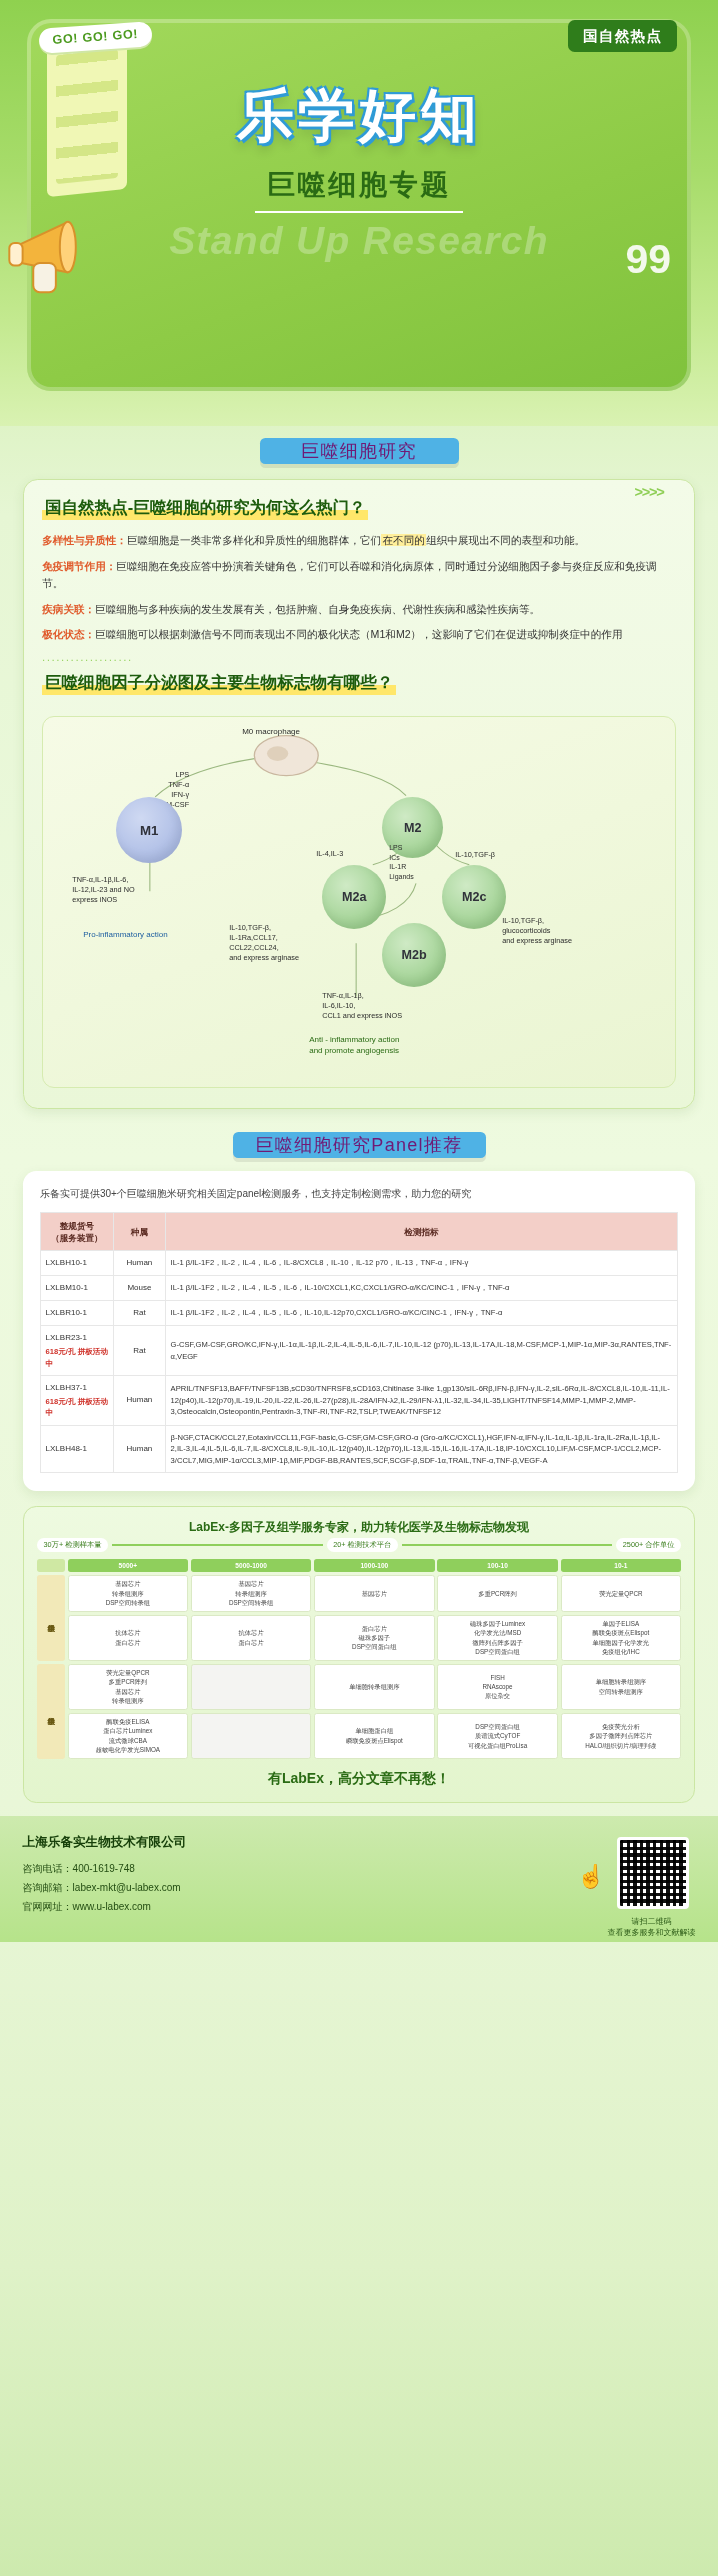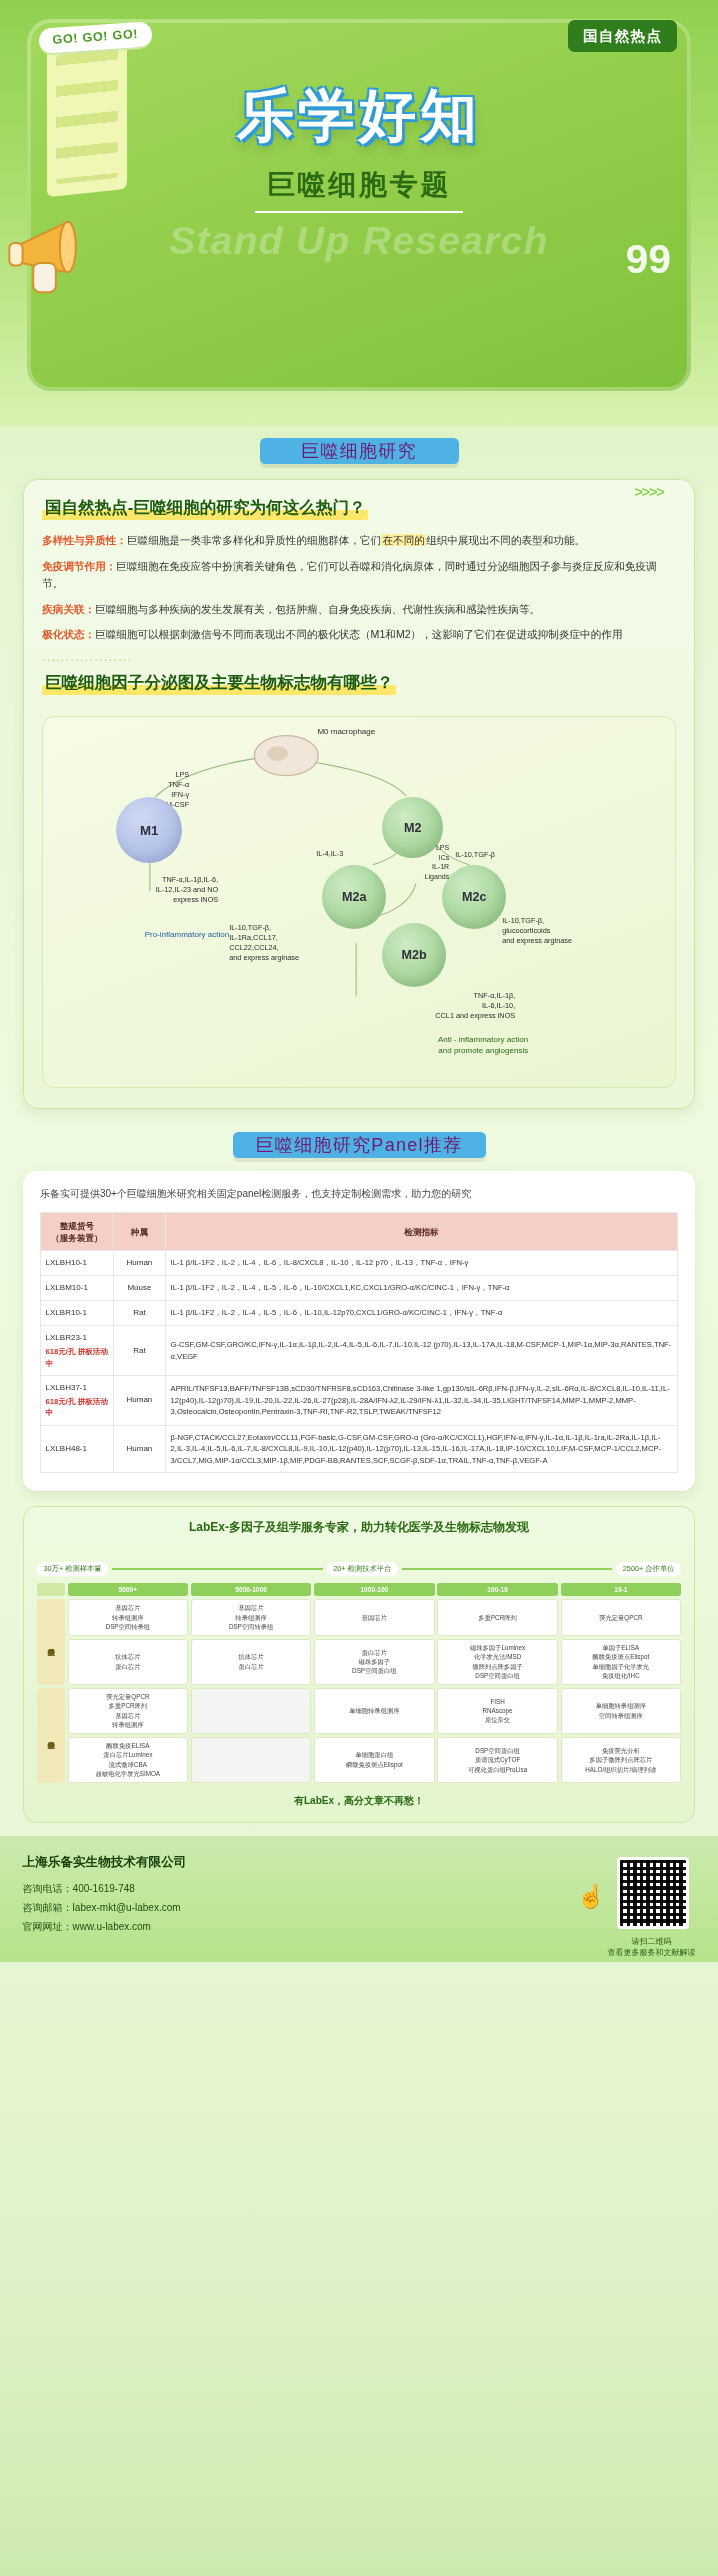--- a/index.html
+++ b/index.html
@@ -156,21 +156,21 @@
     font-size: 7.3px; color: #2b2b2b;
   }
   .cell {
     position: absolute;
     border-radius: 50%;
     display: flex; align-items: center; justify-content: center;
     font-weight: bold; color: #30323a;
     box-shadow: inset -4px -5.3px 9.3px rgba(0,0,0,.08);
   }
   .lbl { position: absolute; line-height: 1.35; }
-  .lbl.c { text-align: right; }
+  .lbl.c { text-align: left; }
   .lbl.r { text-align: right; }
   
   .tbl-card {
     margin: 13.3px 22.6px 0;
     background: #ffffff;
     border-radius: 13.3px;
     padding: 16px 17.3px 18.6px;
     box-shadow: 0 4px 12px rgba(60,110,30,.10);
   }
   .tbl-note { font-size: 10px; color: #444; margin-bottom: 10.6px; }
@@ -185,32 +185,32 @@
   .promo { color: #d0342c; font-weight: bold; font-size: 7.6px; display: block; margin-top: 2px; }
   
   .labex {
     margin: 14.6px 22.6px 0;
     background: linear-gradient(180deg,#eefae0 0%, #e3f5cd 100%);
     border: 1.3px solid #cbe6a3;
     border-radius: 13.3px;
     padding: 12px 13.3px 14.6px;
   }
   .labex-title {
-    text-align: center; font-size: 12px; font-weight: bold; color: #2a6b14; margin-bottom: 26px;
+    text-align: center; font-size: 12px; font-weight: bold; color: #2a6b14; margin-bottom: 2px;
   }
   .scale-row { display: flex; align-items: center; gap: 4px; font-size: 7.3px; margin-bottom: 6.6px; }
   .pill { background: #fff; border: 0.7px solid #b9ddse; border-radius: 8px; padding: 2px 6.6px; color: #3a7d1c; white-space: nowrap; }
   .scale-line { flex: 1; height: 1.3px; background: #8fcf5c; }
   .matrix { display: grid; grid-template-columns: 28px repeat(5, 1fr); gap: 2.7px; font-size: 6.3px; }
   .mh { background: #8fcf5c; color: #fff; text-align: center; padding: 3.3px 1.3px; border-radius: 2.7px; font-weight: bold; font-size: 6.6px; }
   .mh.alt { background: #cfe8a3; color: #35691a; }
   .rowlab { background: #f2e9b8; color: #6a5a14; writing-mode: vertical-rl; text-orientation: upright; display: flex; align-items: center; justify-content: center; border-radius: 2.7px; font-weight: bold; font-size: 7.3px; }
   .mc { background: #ffffff; border: 0.7px solid #dbe9c5; border-radius: 2.7px; padding: 3.3px 2.7px; text-align: center; line-height: 1.5; color: #444; min-height: 35px; display: flex; align-items: center; justify-content: center; }
   .mc.grey { background: #f4f4f2; }
-  .labex-foot { text-align: center; font-size: 10px; font-weight: bold; color: #2a6b14; margin-top: 10.6px; }
+  .labex-foot { text-align: center; font-size: 14px; font-weight: bold; color: #2a6b14; margin-top: 10.6px; }
   
   .footer {
     margin-top: 13.3px;
     background: linear-gradient(180deg,#cdeaae 0%, #b6e38a 100%);
     padding: 17.3px 22.6px 20px;
     position: relative;
     min-height: 126px;
   }
   .f-company { font-size: 12.6px; font-weight: bold; color: #17400a; margin-bottom: 8px; }
   .f-line { font-size: 10px; color: #234d12; line-height: 1.9; }

